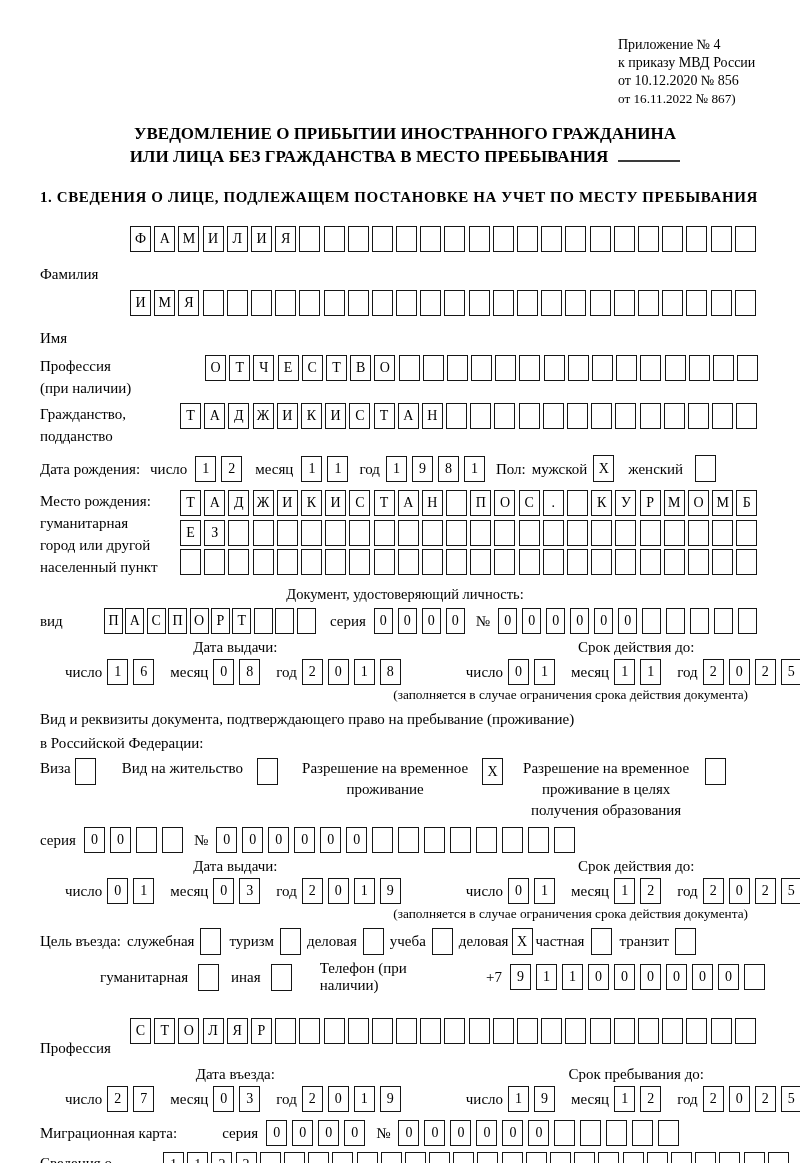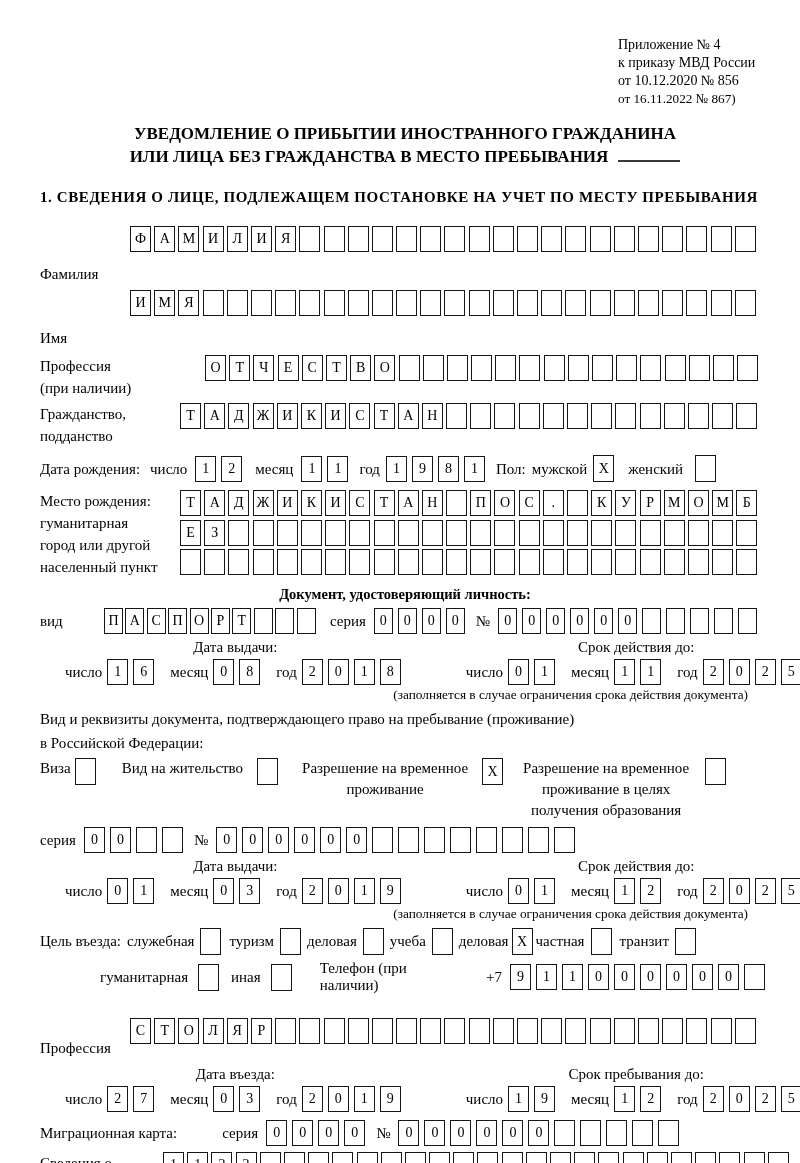--- a/index.html
+++ b/index.html
@@ -27,21 +27,21 @@
        display:inline-flex;align-items:center;justify-content:center;font-size:15px;}
   .chk .cell{width:21px;height:27px;margin:0;}
 
   .mt3{margin-top:3px;} .mt4{margin-top:4px;} .mt6{margin-top:6px;} .mt8{margin-top:8px;} .mt20{margin-top:20px;}
 
   .w90{width:90px;flex:0 0 90px;margin-top:35px;}
   .w140{width:140px;flex:0 0 140px;}
   .w165{width:165px;flex:0 0 165px;}
   .w95{width:95px;flex:0 0 95px;}
 
-  .doc-heading{text-align:center;font-weight:bold;font-size:14.5px;margin-top:8px;margin-bottom:5px;}
+  .doc-heading{text-align:center;font-weight:normal;font-size:14.5px;margin-top:8px;margin-bottom:5px;}
 
   .inline-gap8{margin-left:8px;} .inline-gap6{margin-left:6px;} .inline-gap10{margin-left:10px;}
   .inline-gap12{margin-left:12px;} .inline-gap14{margin-left:14px;}
 
   .date-block{display:flex;margin-top:4px;}
   .dg{display:flex;flex-direction:column;}
   .dg-head{text-align:center;font-size:15px;line-height:19px;margin-bottom:2px;}
   .dg-fields{display:flex;align-items:center;}
   .dg-fields .t{font-size:15px;margin-right:5px;white-space:nowrap;}
   .dg-fields .cells{margin-right:11px;}

